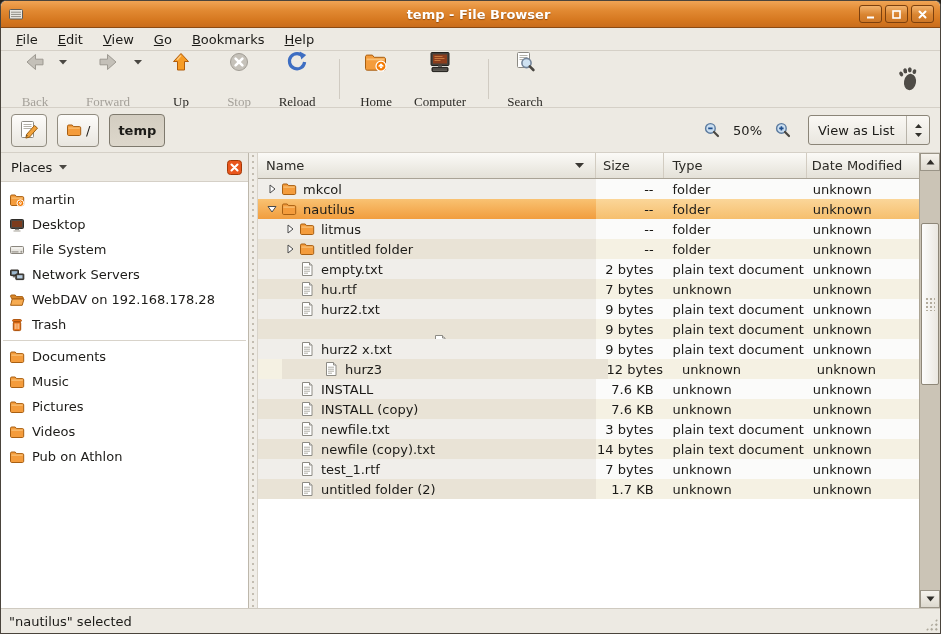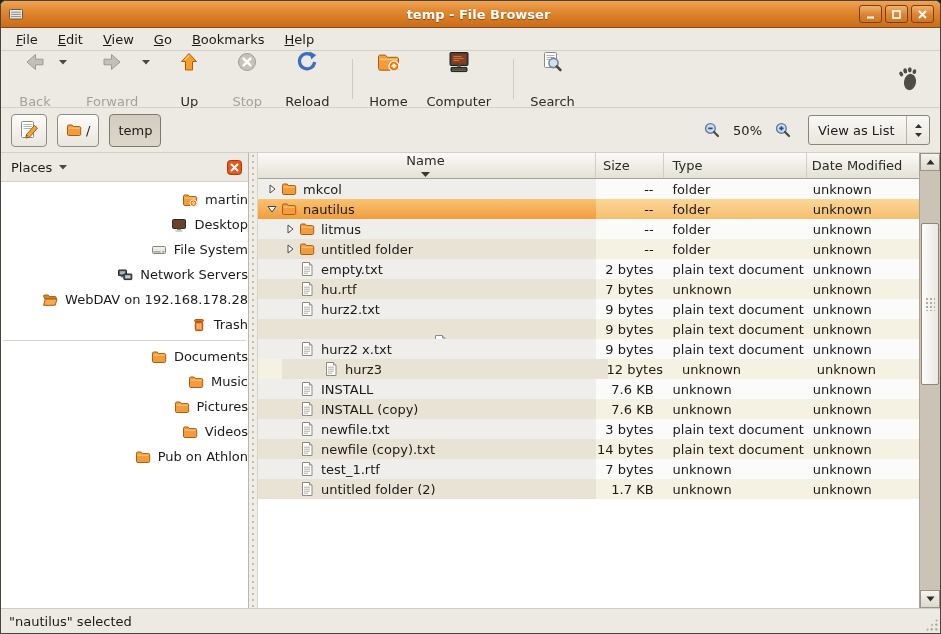--- a/index.html
+++ b/index.html
@@ -30,62 +30,62 @@
     border-bottom:1px solid var(--chrome-line);padding-left:5px;}
   .menu-item{display:inline-block;padding:2px 10px;cursor:default;}
   .menu-item::first-letter{text-decoration:underline;}
 
   
   .toolbar{height:56px;flex:0 0 56px;display:flex;align-items:center;background:var(--chrome);
     border-bottom:1px solid var(--chrome-line);padding:0 8px;}
   .tb-btn{display:flex;align-items:flex-start;padding:3px 6px;border-radius:3px;margin-right:6px;}
   .tb-main{display:flex;flex-direction:column;align-items:center;min-width:40px;}
   .tb-icon{height:26px;display:flex;align-items:center;}
-  .tb-label{margin-top:19px;white-space:nowrap;color:#2d2b27;}
+  .tb-label{margin-top:19px;white-space:nowrap;color:#2d2b27;font-family:Liberation Serif, serif;}
   .tb-btn.disabled .tb-label{color:#a5a19a;}
   .tb-caret{margin:10px 0 0 3px;}
   .tb-sep{width:1px;height:40px;background:#d0cbc2;margin:0 10px;}
   .throbber{margin-left:auto;margin-right:10px;}
 
   
   .locbar{height:44px;flex:0 0 44px;display:flex;align-items:center;background:var(--chrome);
     border-bottom:1px solid var(--chrome-line);padding:0 10px;}
   .loc-btn{height:33px;box-sizing:border-box;border:1px solid #918c80;border-radius:4px;
     background:linear-gradient(180deg,#fdfcfa,#e9e6df);display:flex;align-items:center;justify-content:center;
     padding:0 8px;margin-right:10px;}
-  .loc-btn.active{background:linear-gradient(180deg,#d3cdc1,#ddd7cb);border-color:#7e796d;font-weight:normal;}
+  .loc-btn.active{background:linear-gradient(180deg,#d3cdc1,#ddd7cb);border-color:#7e796d;font-weight:bold;}
   .loc-btn .slash{margin-left:4px;}
   .zoom-cluster{margin-left:auto;display:flex;align-items:center;}
   .zoom-level{margin:0 12px;}
   .combo{width:122px;height:30px;box-sizing:border-box;border:1px solid #8b8578;border-radius:3px;
     background:linear-gradient(180deg,#faf8f4,#e9e6df);display:flex;align-items:center;margin-left:16px;}
   .combo-label{flex:1;padding-left:9px;white-space:nowrap;}
   .combo-arrows{width:22px;align-self:stretch;border-left:1px solid #b8b3a9;display:flex;align-items:center;justify-content:center;}
 
   
   .main{flex:1;display:flex;min-height:0;}
   .sidebar{width:247px;flex:0 0 247px;background:#fff;border-right:1px solid #bdb7ab;display:flex;flex-direction:column;}
   .side-header{height:28px;flex:0 0 28px;background:var(--chrome);border-bottom:1px solid var(--chrome-line);
     display:flex;align-items:center;padding:0 6px 0 10px;}
   .side-header .caret{margin-left:6px;}
   .side-close{margin-left:auto;display:flex;}
   .side-list{padding-top:5px;}
-  .side-item{height:25px;display:flex;align-items:center;padding-left:8px;justify-content:flex-end;}
+  .side-item{height:25px;display:flex;align-items:center;padding-left:8px;}
   .side-label{margin-left:7px;white-space:nowrap;}
   .side-sep{height:1px;background:#d8d3ca;margin:3px 2px;}
   .splitter{width:8px;flex:0 0 8px;background:#f0ede7;border-right:1px solid #d8d3ca;
     background-image:radial-gradient(#c3bdb1 1px,transparent 1.4px);background-size:8px 6px;background-position:center top;background-repeat:repeat-y;}
 
   
   .listpane{flex:1;position:relative;background:#fff;min-width:0;}
   .list-content{position:absolute;left:0;top:0;right:21px;bottom:0;overflow:hidden;}
   .lheader{height:25px;display:flex;background:linear-gradient(180deg,#fbfaf7,#edebe4 60%,#e4e1d8);
     border-bottom:1px solid #a9a396;}
   .hcell{box-sizing:border-box;border-right:1px solid #d2ccc1;display:flex;align-items:center;padding-left:8px;color:#2b2a26;}
-  .hcell.name{width:340px;justify-content:space-between;padding-right:10px;flex-direction:column;}
+  .hcell.name{width:340px;justify-content:space-between;padding-right:10px;}
   .hcell.size{width:68px;padding-left:7px;}
   .hcell.type{width:144px;padding-left:9px;}
   .hcell.date{width:113px;padding-left:5px;border-right:none;}
   .frow{height:20px;display:flex;}
   .frow.odd{background:#fbfbfa;}
   .frow.even{background:#f5f1e3;}
   .frow.sel{background:linear-gradient(180deg,var(--sel-light),var(--sel-dark));}
   .cell{box-sizing:border-box;display:flex;align-items:center;white-space:nowrap;overflow:hidden;}
   .cell.name{width:340px;}
   .frow.odd .cell.name{background:#f0eeea;}

